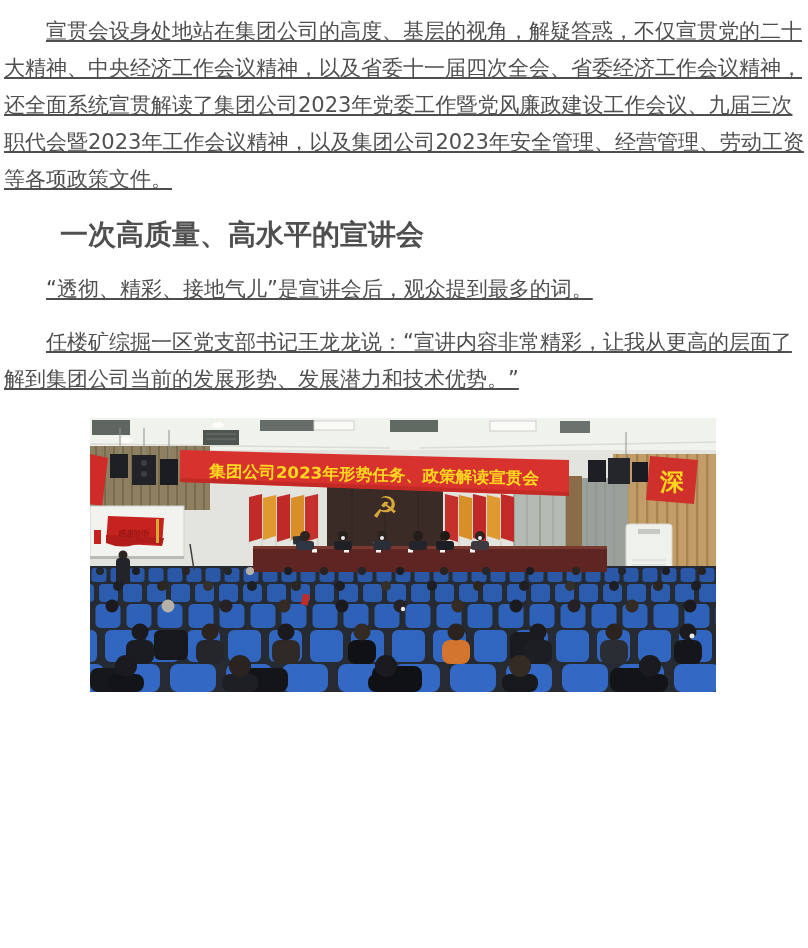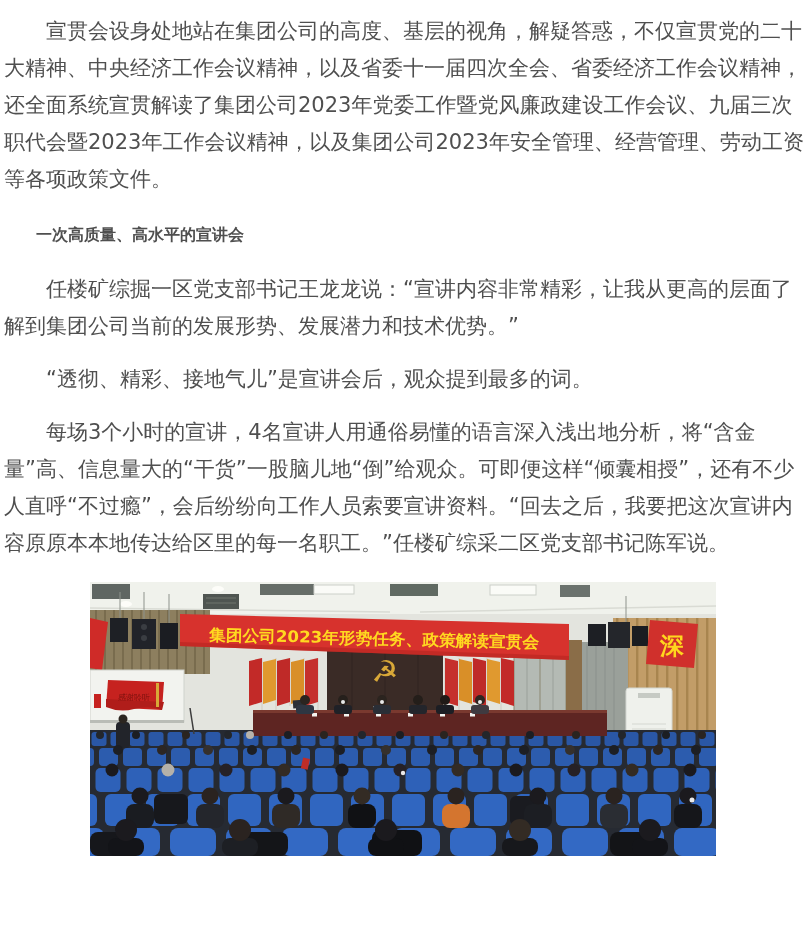--- a/index.html
+++ b/index.html
@@ -3,43 +3,42 @@
 <meta charset="utf-8">
 <style>
   html,body{margin:0;padding:0;}
   body{
     width:808px;height:948px;overflow:hidden;background:#ffffff;
     font-family:"DejaVu Sans","Liberation Sans",sans-serif;
   }
   .article{padding:0 4px;}
   .article p{
     font-size:21px;line-height:37px;color:#4f4f4f;
-    text-indent:2em;margin:16px 0;letter-spacing:0;
+    text-indent:2em;margin:16px 0;letter-spacing:0;text-decoration:underline;
   }
   .article p.first{margin-top:13px;}
   .article h2{
-    font-size:16px;line-height:37px;color:#4f4f4f;font-weight:700;
+    font-size:28px;line-height:37px;color:#4f4f4f;font-weight:700;
     text-indent:2em;margin:18px 0;
   }
   figure.photo{
     margin:20px 0 0 86px;width:626px;height:274px;overflow:hidden;
     background:#e9ebe5;
   }
   figure.photo svg{display:block;}
   .banner-text{font-weight:700;}
 </style>
 </head>
 <body>
 
 <main class="article">
   <p class="first">宣贯会设身处地站在集团公司的高度、基层的视角，解疑答惑，不仅宣贯党的二十大精神、中央经济工作会议精神，以及省委十一届四次全会、省委经济工作会议精神，还全面系统宣贯解读了集团公司2023年党委工作暨党风廉政建设工作会议、九届三次职代会暨2023年工作会议精神，以及集团公司2023年安全管理、经营管理、劳动工资等各项政策文件。</p>
   <h2>一次高质量、高水平的宣讲会</h2>
+  <p>“透彻、精彩、接地气儿”是宣讲会后，观众提到最多的词。</p>
   <p>任楼矿综掘一区党支部书记王龙龙说：“宣讲内容非常精彩，让我从更高的层面了解到集团公司当前的发展形势、发展潜力和技术优势。”</p>
-  <p>“透彻、精彩、接地气儿”是宣讲会后，观众提到最多的词。</p>
-  <p>每场3个小时的宣讲，4名宣讲人用通俗易懂的语言深入浅出地分析，将“含金量”高、信息量大的“干货”一股脑儿地“倒”给观众。可即便这样“倾囊相授”，还有不少人直呼“不过瘾”，会后纷纷向工作人员索要宣讲资料。“回去之后，我要把这次宣讲内容原原本本地传达给区里的每一名职工。”任楼矿综采二区党支部书记陈军说。</p>
 
   <figure class="photo">
     <svg width="626" height="274" viewBox="0 0 626 274" xmlns="http://www.w3.org/2000/svg">
       <defs>
         <pattern id="drape" width="9" height="12" patternUnits="userSpaceOnUse">
           <rect width="9" height="12" fill="#8d7f5f"></rect>
             <rect x="5" width="2" height="12" fill="#796c4e"></rect>
         </pattern>
         <pattern id="drapeR" width="10" height="12" patternUnits="userSpaceOnUse">
           <rect width="10" height="12" fill="#c29d68"></rect>

